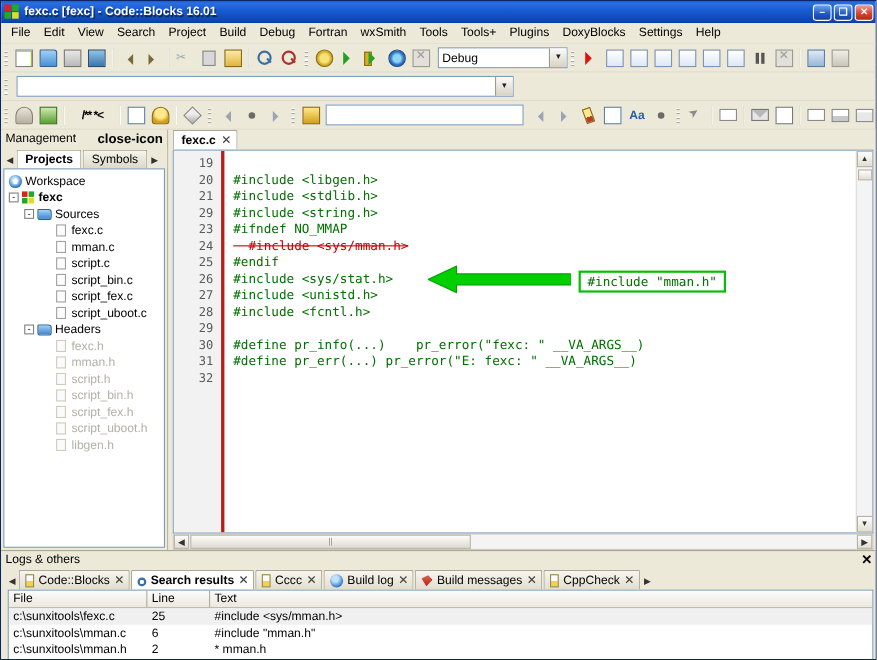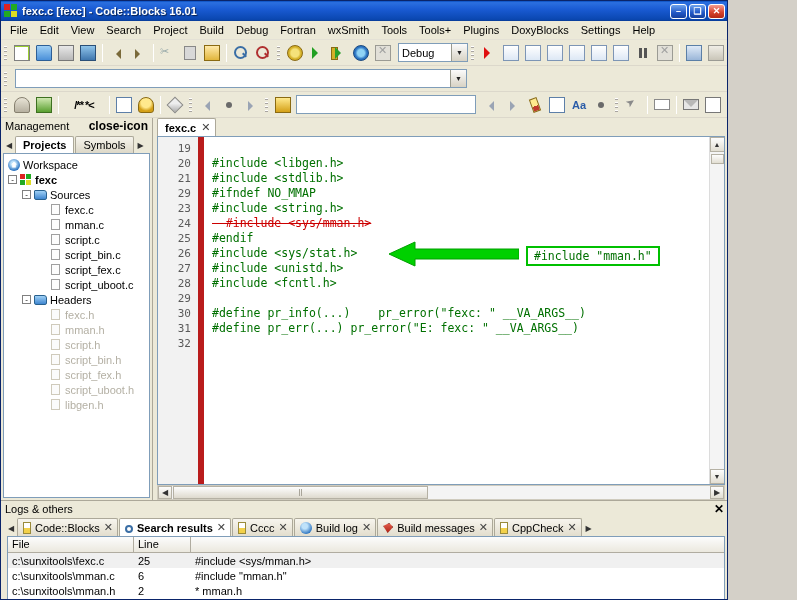--- a/index.html
+++ b/index.html
@@ -6,21 +6,21 @@
   html, body {
     margin: 0; padding: 0;
     width: 797px; height: 600px;
     overflow: hidden;
     font-family: "Liberation Sans", sans-serif;
     font-size: 11px;
     background: #d4d0c8;
   }
   #app {
     position: relative;
-    width: 728px; height: 600px;
+    width: 797px; height: 600px;
     background: #ece9d8;
     border: 1px solid #0a246a;
     overflow: hidden;
   }
 
   
   #titlebar {
     height: 20px;
     background: linear-gradient(to bottom, #0a4fc0 0%, #2b6fe0 8%, #1a5bd4 40%, #0a47b0 92%, #083a95 100%);
     display: flex; align-items: center;
@@ -253,21 +253,21 @@
   #etabs { height: 18px; display:flex; align-items:flex-end; padding-left: 4px; }
   .etab {
     display:flex; align-items:center; gap:5px;
     padding: 2px 5px 2px 7px; font-size:11px; font-weight:bold;
     border:1px solid #aca899; border-bottom:none; background:#fff;
     border-radius:2px 2px 0 0;
   }
   .etab .x { font-weight:normal; font-size:11px; color:#444; }
   #edwrap { flex:1 1 auto; display:flex; margin: 0 2px 0 4px;
             border:1px solid #7f9db9; background:#fff; overflow:hidden; position:relative; }
-  #gutter { width: 46px; background:#f2f2f2; border-right:6px solid #b91c1c;
+  #gutter { width: 46px; background:#f2f2f2; border-right:3px solid #b91c1c;
             padding-top:4px; flex:0 0 auto; }
   .lnum { height: 15px; line-height:15px; text-align:right; padding-right:7px;
           font-family:"DejaVu Sans Mono", monospace; font-size:11px; color:#5a5a5a; }
   #code { flex:1 1 auto; padding: 4px 0 0 8px; position:relative; overflow:hidden; }
   .cline { height:15px; line-height:15px; font-family:"DejaVu Sans Mono", monospace;
            font-size:11.5px; color:#007000; white-space:pre; }
   .cline .pp { color:#007000; }
   .strike { color:#cc0000; text-decoration: line-through;
             text-decoration-color:#cc0000; }
   #vscroll { width:15px; background:#f4f4f4; border-left:1px solid #dcdcdc;
@@ -698,22 +698,22 @@
             <div class="lnum">28</div>
             <div class="lnum">29</div>
             <div class="lnum">30</div>
             <div class="lnum">31</div>
             <div class="lnum">32</div>
           </div>
         <div id="code">
           <div class="cline"><span class="pp"></span></div>
             <div class="cline"><span class="pp">#include &lt;libgen.h&gt;</span></div>
             <div class="cline"><span class="pp">#include &lt;stdlib.h&gt;</span></div>
+            <div class="cline"><span class="pp">#include &lt;string.h&gt;</span></div>
             <div class="cline"><span class="pp">#ifndef NO_MMAP</span></div>
-            <div class="cline"><span class="pp">#include &lt;string.h&gt;</span></div>
             <div class="cline"><span class="strike">  #include &lt;sys/mman.h&gt;</span></div>
             <div class="cline"><span class="pp">#endif</span></div>
             <div class="cline"><span class="pp">#include &lt;sys/stat.h&gt;</span></div>
             <div class="cline"><span class="pp">#include &lt;unistd.h&gt;</span></div>
             <div class="cline"><span class="pp">#include &lt;fcntl.h&gt;</span></div>
             <div class="cline"><span class="pp"></span></div>
             <div class="cline"><span class="pp">#define pr_info(...)    pr_error("fexc: " __VA_ARGS__)</span></div>
             <div class="cline"><span class="pp">#define pr_err(...) pr_error("E: fexc: " __VA_ARGS__)</span></div>
 
         <svg id="annot-arrow" width="130" height="26" style="left:185px; top:104px;" viewBox="0 0 130 26">
@@ -779,20 +779,21 @@
         <span>CppCheck</span>
         <span class="x">✕</span>
       </span>
       <span class="nav-arrow">▶</span>
     </div>
 
     <div id="results">
       <div id="res-head">
         <span class="rh" style="width:126px">File</span>
         <span class="rh" style="width:57px">Line</span>
+        <span class="rh" style="flex:1 1 auto;border-right:none">Text</span>
       </div>
       <div id="res-body">
           <div class="rrow sel">
             <span class="rc" style="width:126px">c:\sunxitools\fexc.c</span>
             <span class="rc" style="width:57px">25</span>
             <span class="rc" style="flex:1 1 auto">#include &lt;sys/mman.h&gt;</span>
           </div>
           <div class="rrow">
             <span class="rc" style="width:126px">c:\sunxitools\mman.c</span>
             <span class="rc" style="width:57px">6</span>

